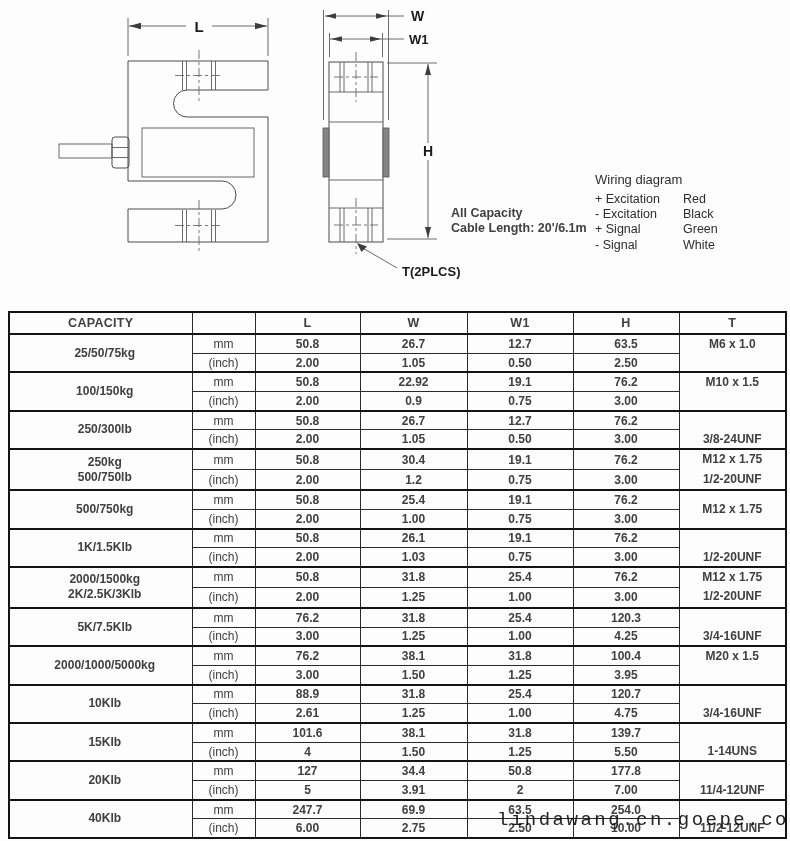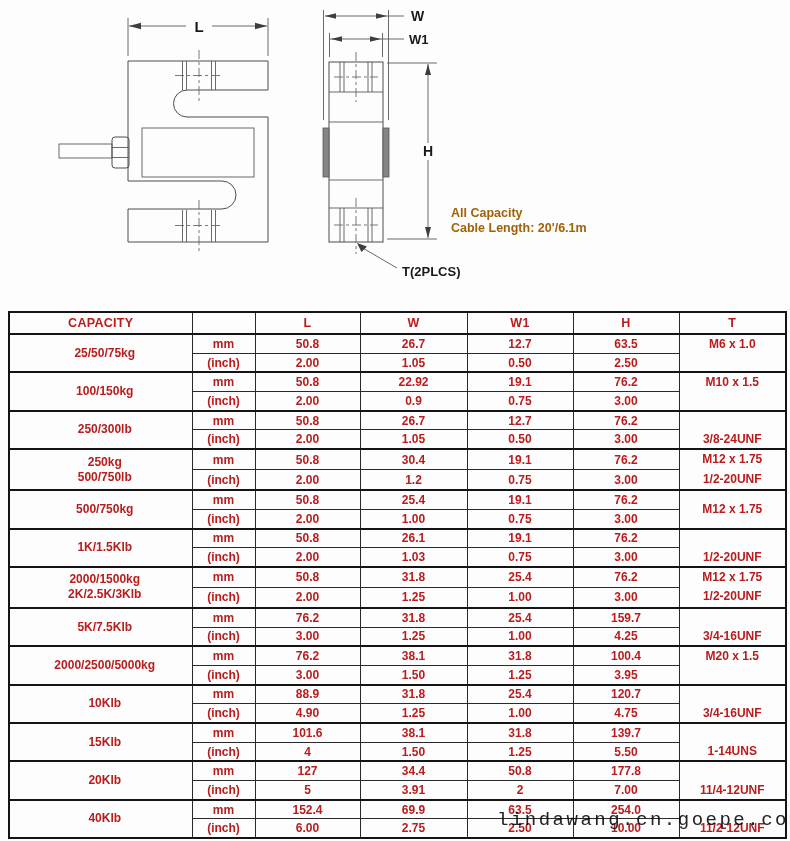--- a/index.html
+++ b/index.html
@@ -12,49 +12,49 @@
   #drawing { position:absolute; left:0; top:0; }
   .ln   { stroke:#4d4d4d; stroke-width:1; fill:none; }
   .thin { stroke:#5a5a5a; stroke-width:0.9; fill:none; }
   .cl   { stroke:#6a6a6a; stroke-width:0.9; fill:none; stroke-dasharray:9 3 3 3; }
   .arr  { fill:#3d3d3d; stroke:none; }
   .dimtext { font-family:"Liberation Sans",sans-serif; font-weight:bold; fill:#1a1a1a; }
   .strip { fill:#858585; stroke:#565656; stroke-width:0.8; }
 
   .note {
     position:absolute; left:451px; top:206px;
-    font-size:12.5px; font-weight:bold; line-height:15px; color:#a16207;
+    font-size:12.5px; font-weight:bold; line-height:15px; color:#404040;
     white-space:nowrap;
   }
   .wiring {
     position:absolute; left:595px; top:172px;
     font-size:12.5px; color:#2d2d2d; white-space:nowrap;
   }
   .wiring .wtitle { margin-bottom:5px; font-size:13px; }
   .wrow { display:grid; grid-template-columns:88px auto; line-height:15.2px; }
 
   
   .spec-table {
     position:absolute; left:8px; top:311px;
     width:777px; height:522px;
     border-collapse:collapse; table-layout:fixed;
-    font-size:12px; font-weight:bold; color:#b91c1c;
+    font-size:12px; font-weight:bold; color:#404040;
     border:2px solid #141414;
   }
   .spec-table th, .spec-table td {
     border:1px solid #2a2a2a; text-align:center; padding:0;
     overflow:hidden; white-space:nowrap;
   }
   .spec-table thead tr { height:22px; }
   .spec-table tbody tr { height:19.2px; }
   .spec-table thead th { border-bottom:2px solid #141414; font-size:12.5px; letter-spacing:0.3px; }
   .spec-table tr.gs > td { border-top:2px solid #141414; }
   .cap { vertical-align:middle; }
   .cap div { line-height:15px;margin-left:8px; }
-  .unit { font-weight:bold; }
+  .unit { font-weight:normal; }
   .tcell div { line-height:18px; }
   .vt { vertical-align:top;margin-top:29px; }
   .vb { vertical-align:bottom; }
   .vm { vertical-align:middle; }
   .v2 { vertical-align:middle; }
   .v2 div { line-height:19.5px; }
 
   
   .watermark {
     position:absolute; left:497px; top:809px; z-index:3;
@@ -140,20 +140,39 @@
         <text class="dimtext" x="402" y="276" font-size="13">T(2PLCS)</text>
       </g>
     </g>
   </svg>
 
   <div class="note">
     <div>All Capacity</div>
     <div>Cable Length: 20'/6.1m</div>
   </div>
 
+  <div class="wiring">
+    <div class="wtitle">Wiring diagram</div>
+    <div class="wrow">
+      <span>+ Excitation</span>
+      <span>Red</span>
+    </div>
+    <div class="wrow">
+      <span>- Excitation</span>
+      <span>Black</span>
+    </div>
+    <div class="wrow">
+      <span>+ Signal</span>
+      <span>Green</span>
+    </div>
+    <div class="wrow">
+      <span>- Signal</span>
+      <span>White</span>
+    </div>
+  </div>
 
   <table class="spec-table">
     <colgroup>
       <col style="width:183px">
         <col style="width:63px">
         <col style="width:105px">
       <col style="width:107px">
         <col style="width:106px">
         <col style="width:106px">
         <col style="width:107px">
@@ -334,37 +353,37 @@
 
       <tr class="gs">
         <td class="cap" rowspan="2">
             <div>5K/7.5Klb</div>
             <div></div>
           </td>
         <td class="unit">mm</td>
         <td class="val">76.2</td>
         <td class="val">31.8</td>
         <td class="val">25.4</td>
-        <td class="val">159.7</td>
+        <td class="val">120.3</td>
         <td class="tcell vb" rowspan="2">
             <div>3/4-16UNF</div>
             <div></div>
           </td>
       </tr>
       <tr>
         <td class="unit">(inch)</td>
         <td class="val">3.00</td>
         <td class="val">1.25</td>
         <td class="val">1.00</td>
         <td class="val">4.25</td>
       </tr>
 
       <tr class="gs">
         <td class="cap" rowspan="2">
-            <div>2000/2500/5000kg</div>
+            <div>2000/1000/5000kg</div>
             <div></div>
           </td>
         <td class="unit">mm</td>
         <td class="val">76.2</td>
         <td class="val">38.1</td>
         <td class="val">31.8</td>
         <td class="val">100.4</td>
         <td class="tcell vt" rowspan="2">
             <div>M20 x 1.5</div>
             <div></div>
@@ -388,21 +407,21 @@
         <td class="val">31.8</td>
         <td class="val">25.4</td>
         <td class="val">120.7</td>
         <td class="tcell vb" rowspan="2">
             <div>3/4-16UNF</div>
             <div></div>
           </td>
       </tr>
       <tr>
         <td class="unit">(inch)</td>
-        <td class="val">4.90</td>
+        <td class="val">2.61</td>
         <td class="val">1.25</td>
         <td class="val">1.00</td>
         <td class="val">4.75</td>
       </tr>
 
       <tr class="gs">
         <td class="cap" rowspan="2">
             <div>15Klb</div>
             <div></div>
           </td>
@@ -446,21 +465,21 @@
         <td class="val">2</td>
         <td class="val">7.00</td>
       </tr>
 
       <tr class="gs">
         <td class="cap" rowspan="2">
             <div>40Klb</div>
             <div></div>
           </td>
         <td class="unit">mm</td>
-        <td class="val">152.4</td>
+        <td class="val">247.7</td>
         <td class="val">69.9</td>
         <td class="val">63.5</td>
         <td class="val">254.0</td>
         <td class="tcell vb" rowspan="2">
             <div>11/2-12UNF</div>
             <div></div>
           </td>
       </tr>
       <tr>
         <td class="unit">(inch)</td>

